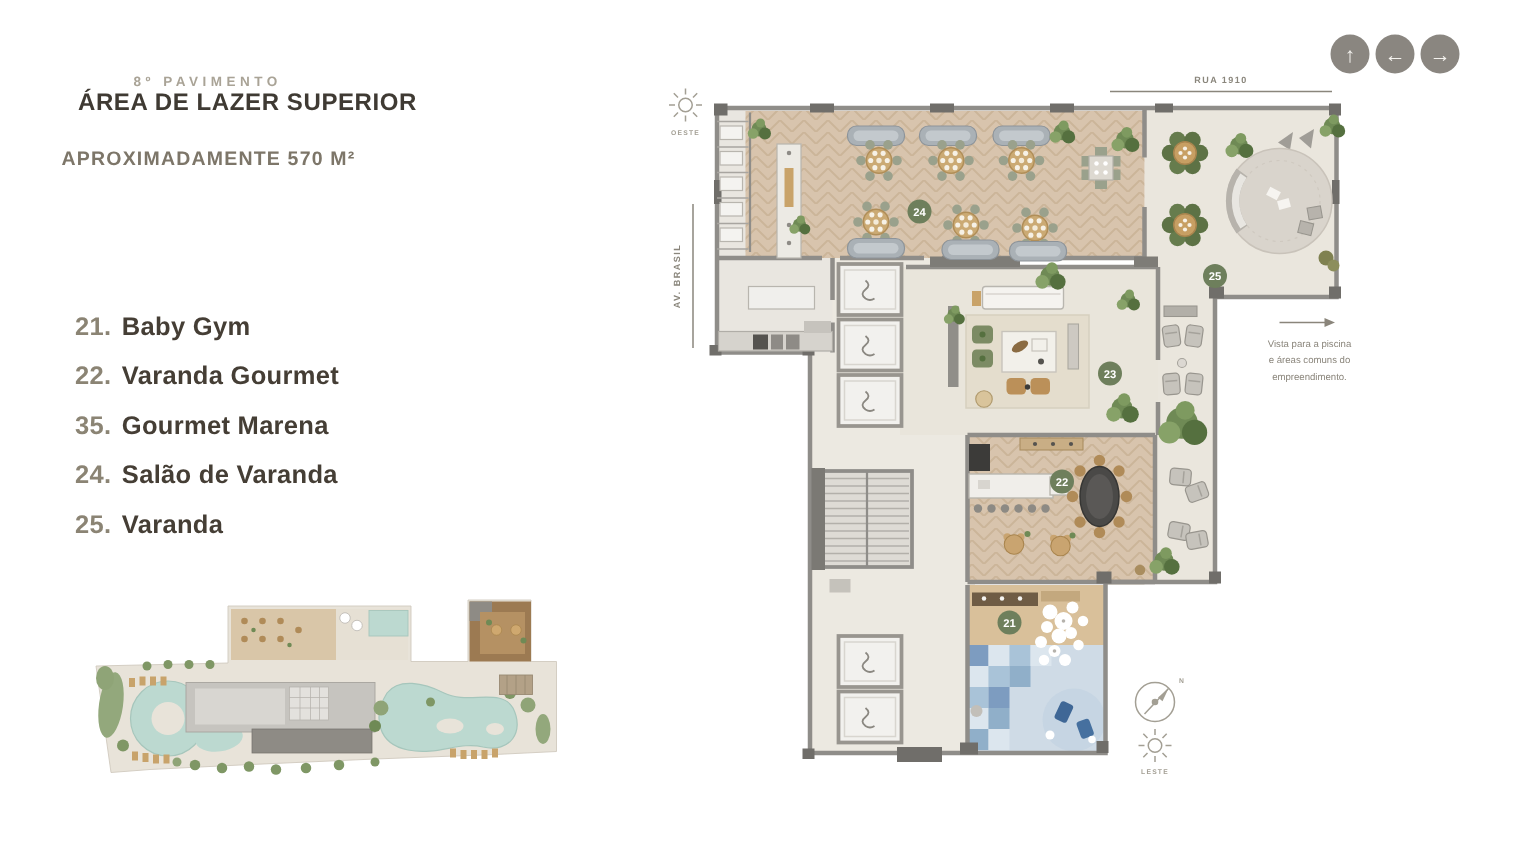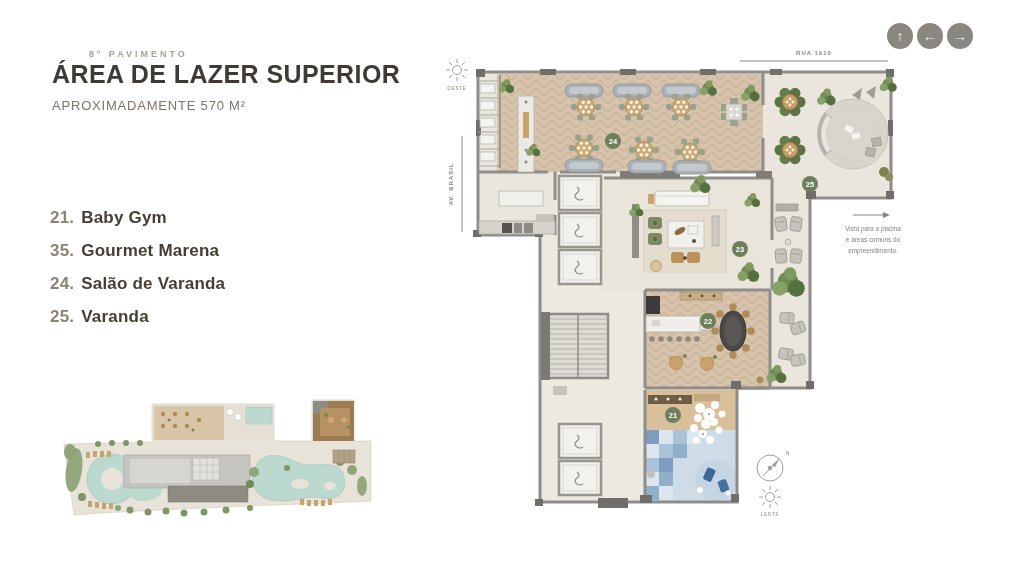--- a/index.html
+++ b/index.html
@@ -1,22 +1,22 @@
 <!DOCTYPE html>
 <html><head>
 <meta charset="utf-8">
 <style>
   html,body{margin:0;padding:0;}
   body{width:1024px;height:576px;background:#ffffff;overflow:hidden;
        font-family:"Liberation Sans", sans-serif;position:relative;}
   .abs{position:absolute;}
   
   .floor-label{left:53px;top:49px;font-size:9px;font-weight:bold;letter-spacing:3px;color:#a9a396;margin-left:36px;}
-  .page-title{left:52px;top:60px;font-size:25px;font-weight:bold;letter-spacing:0.4px;color:#3f3a33;}
-  .area-label{left:52px;top:98px;font-size:13px;font-weight:normal;letter-spacing:0.8px;color:#7d7669;}
+  .page-title{left:52px;top:60px;font-size:16px;font-weight:bold;letter-spacing:0.4px;color:#3f3a33;}
+  .area-label{left:41px;top:98px;font-size:13px;font-weight:bold;letter-spacing:0.8px;color:#7d7669;}
   ul.legend{left:50px;top:208px;list-style:none;margin:0;padding:0;}
   ul.legend li{margin:0 2px 13px 0;font-size:17px;font-weight:bold;letter-spacing:0.2px;}
   ul.legend .num{color:#8b8474;margin-right:7px;}
   ul.legend .nam{color:#453e35;}
   
   .navbtn{width:26px;height:26px;border-radius:50%;border:none;background:#8a8680;color:#f4f2ee;
           font-size:14px;line-height:26px;text-align:center;padding:0;cursor:pointer;}
   .nav-up{left:887px;top:23px;}
   .nav-left{left:917px;top:23px;}
   .nav-right{left:947px;top:23px;}
@@ -28,20 +28,21 @@
 </style>
 </head>
 <body>
 
 <div class="abs floor-label">8º PAVIMENTO</div>
 <div class="abs page-title">ÁREA DE LAZER SUPERIOR</div>
 <div class="abs area-label">APROXIMADAMENTE 570 M²</div>
 
 <ul class="abs legend">
   <li><span class="num">21.</span><span class="nam">Baby Gym</span></li>
+  <li><span class="num">22.</span><span class="nam">Varanda Gourmet</span></li>
   <li><span class="num">35.</span><span class="nam">Gourmet Marena</span></li>
   <li><span class="num">24.</span><span class="nam">Salão de Varanda</span></li>
   <li><span class="num">25.</span><span class="nam">Varanda</span></li>
 </ul>
 
 <button class="abs navbtn nav-up"><span>↑</span></button>
 <button class="abs navbtn nav-left"><span>←</span></button>
 <button class="abs navbtn nav-right"><span>→</span></button>
 
 <svg class="abs" style="left:440px;top:40px;" width="475" height="505" viewBox="440 40 475 505">

